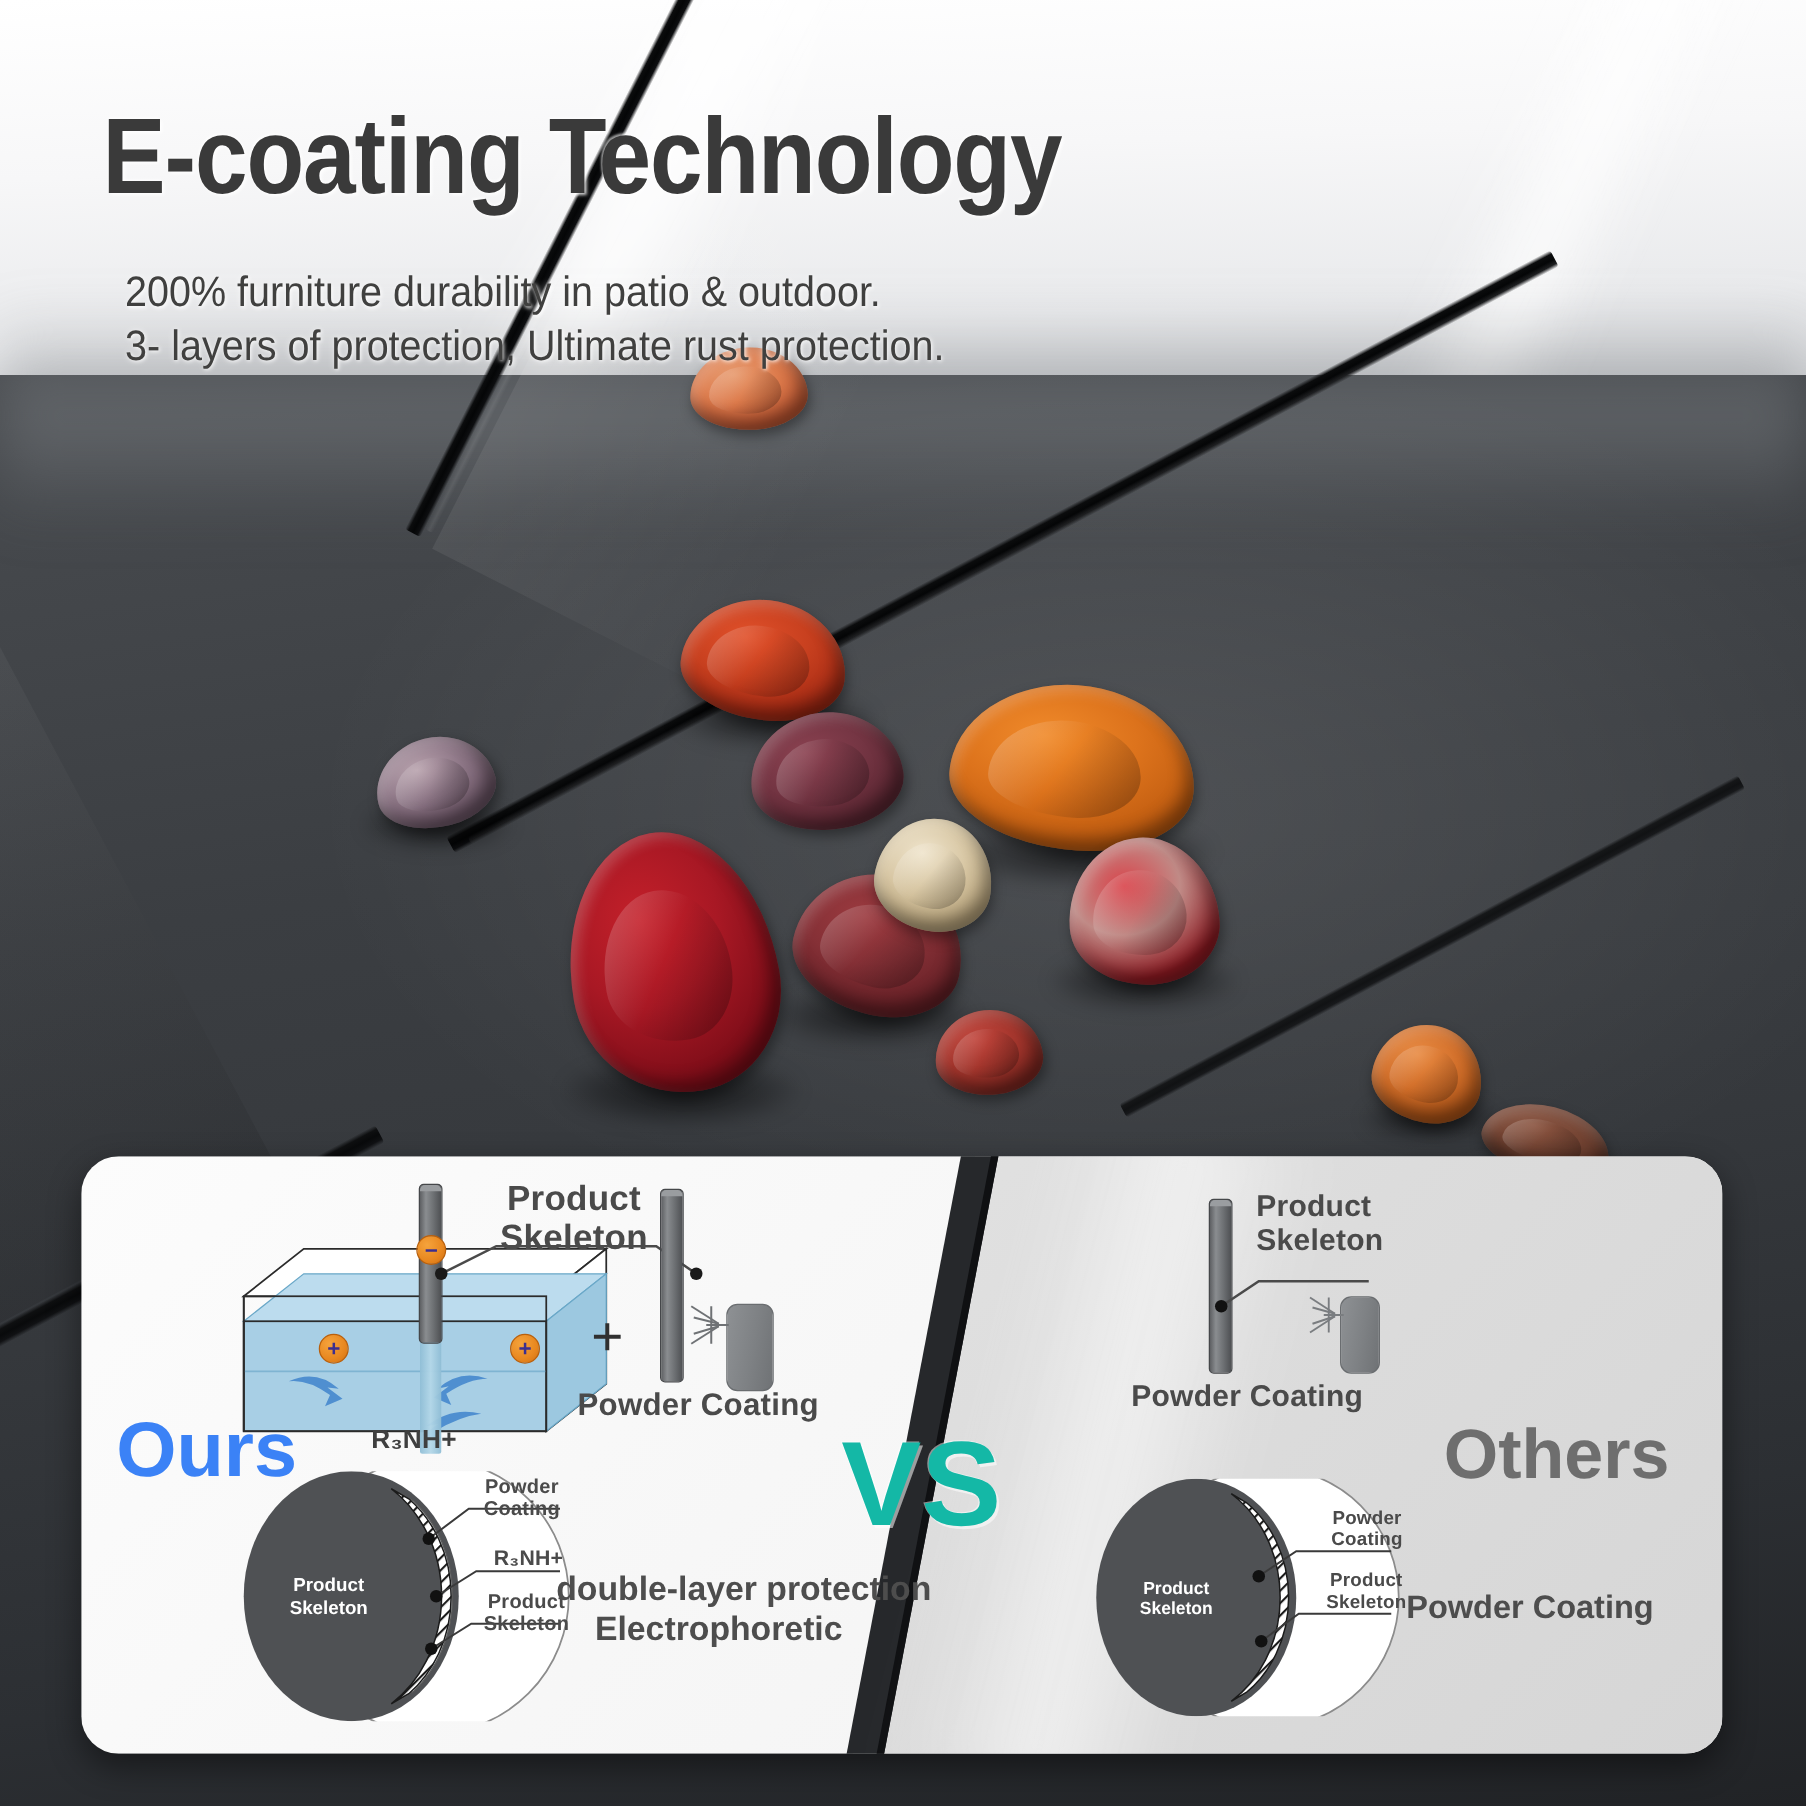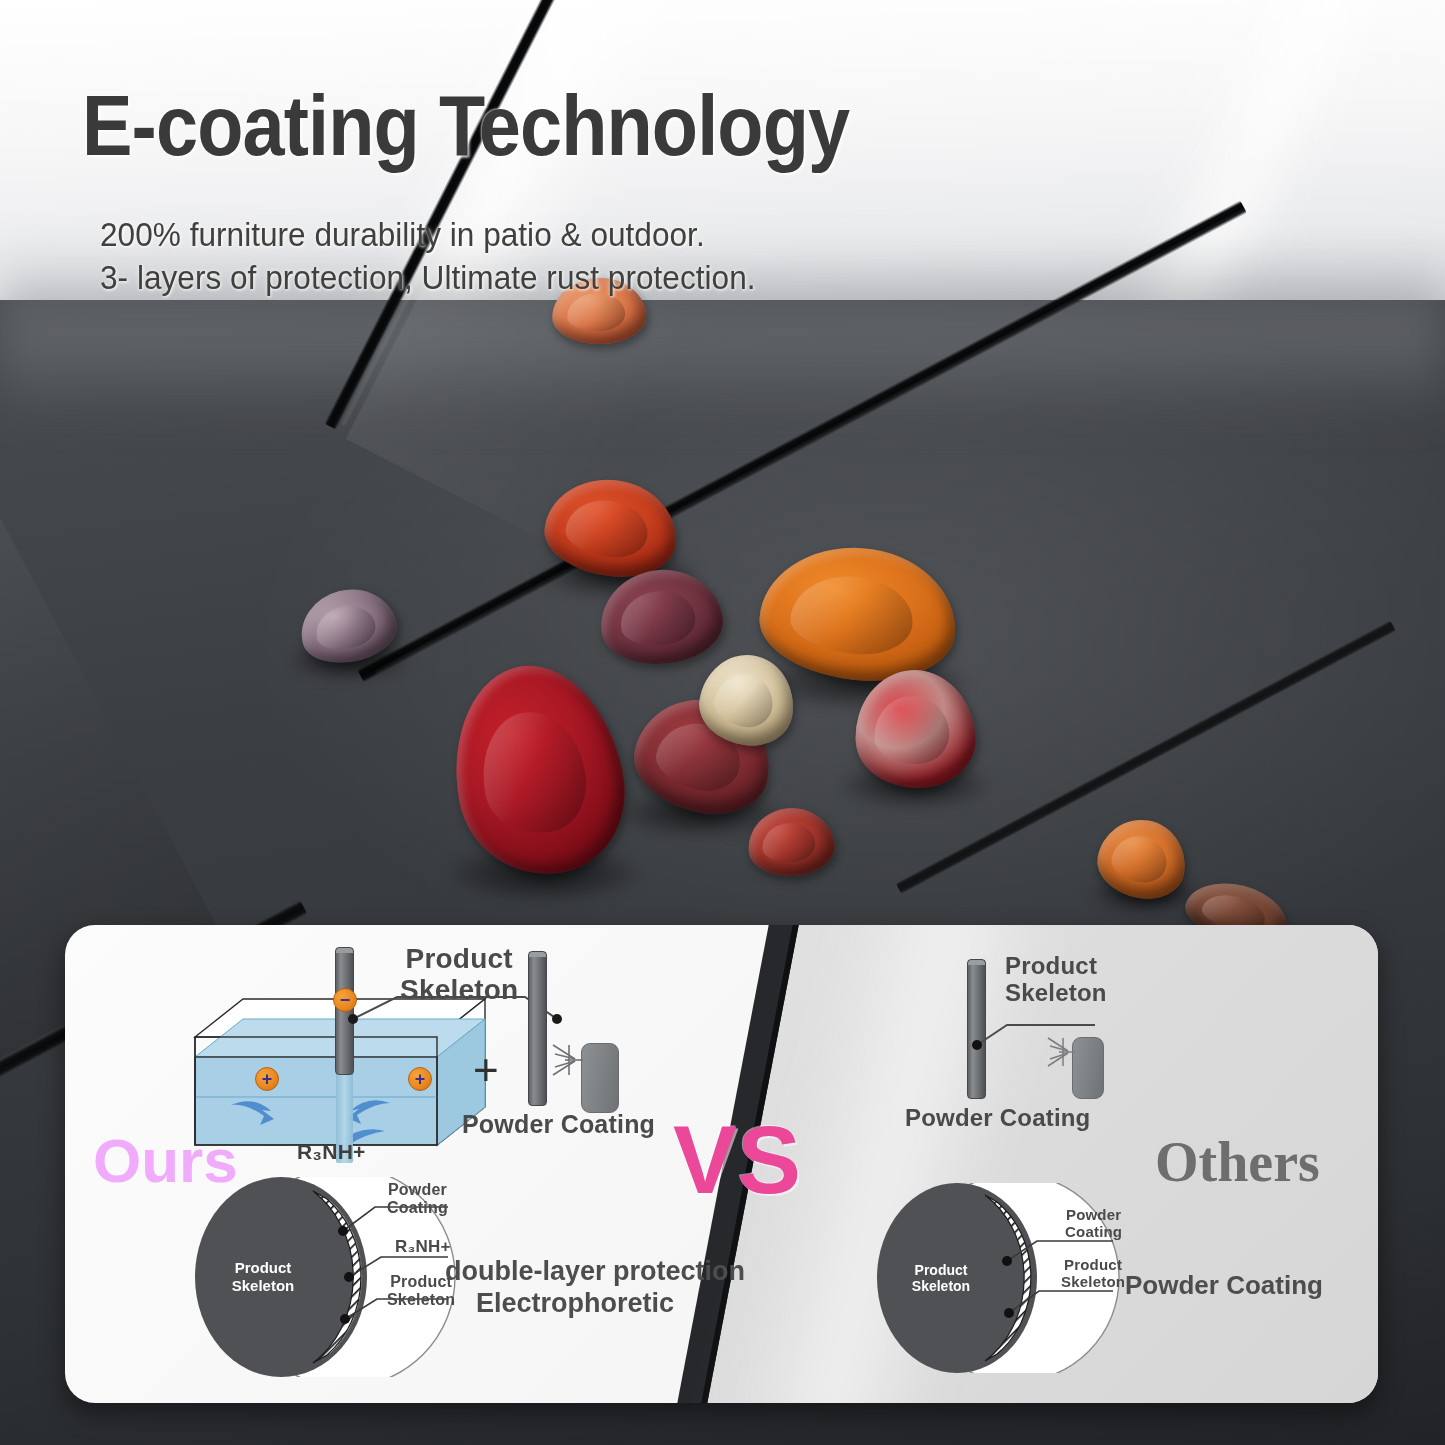--- a/index.html
+++ b/index.html
@@ -140,25 +140,26 @@
   .diaglabel {
     position:absolute; color:#4a4a4a; font-weight:700; line-height:1.12;
     white-space:nowrap; letter-spacing:.2px;
   }
   .spraygun {
     position:absolute; border-radius:9px;
     background:linear-gradient(100deg,#8e9194 0%,#7e8184 55%,#6f7275 100%);
     border:1px solid #6a6d70;
   }
   .ours, .others, .vs { position:absolute; white-space:nowrap; font-weight:700; }
-  .ours { color:#f0abfc; }
+  .ours { color:#3b82f6; }
   .others { color:#6e6e6e; }
   .vs {
-    color:#ec4899;
+    color:#14b8a6;
     text-shadow:2px 2px 0 rgba(255,255,255,.55), -1px -1px 0 rgba(255,255,255,.5);
+    margin-top:28px;
   }
   .caption { position:absolute; color:#4d4d4d; font-weight:700; line-height:1.2; white-space:nowrap; }
 </style>
 </head>
 <body>
 
 <div class="photo">
   <div class="bg-top"></div>
   <div class="bg-top-sheen1"></div>
   <div class="bg-top-sheen2"></div>
@@ -448,21 +449,21 @@
   </svg>
   <div class="diaglabel" style="left:1000px; top:282px; font-size:15px; text-align:center;">
     <div>Powder</div>
     <div>Coating</div>
   </div>
   <div class="diaglabel" style="left:996px; top:332px; font-size:15px; text-align:center;">
     <div>Product</div>
     <div>Skeleton</div>
   </div>
 
-  <div class="others" style="left:1090px; top:205px; font-size:56px;font-family:Liberation Serif, serif;">
+  <div class="others" style="left:1090px; top:205px; font-size:56px;">
     <span>Others</span>
   </div>
 
   <div class="caption" style="left:1060px; top:345px; font-size:26px;">
     <div>Powder Coating</div>
   </div>
 
 </div>
 
 </body></html>

